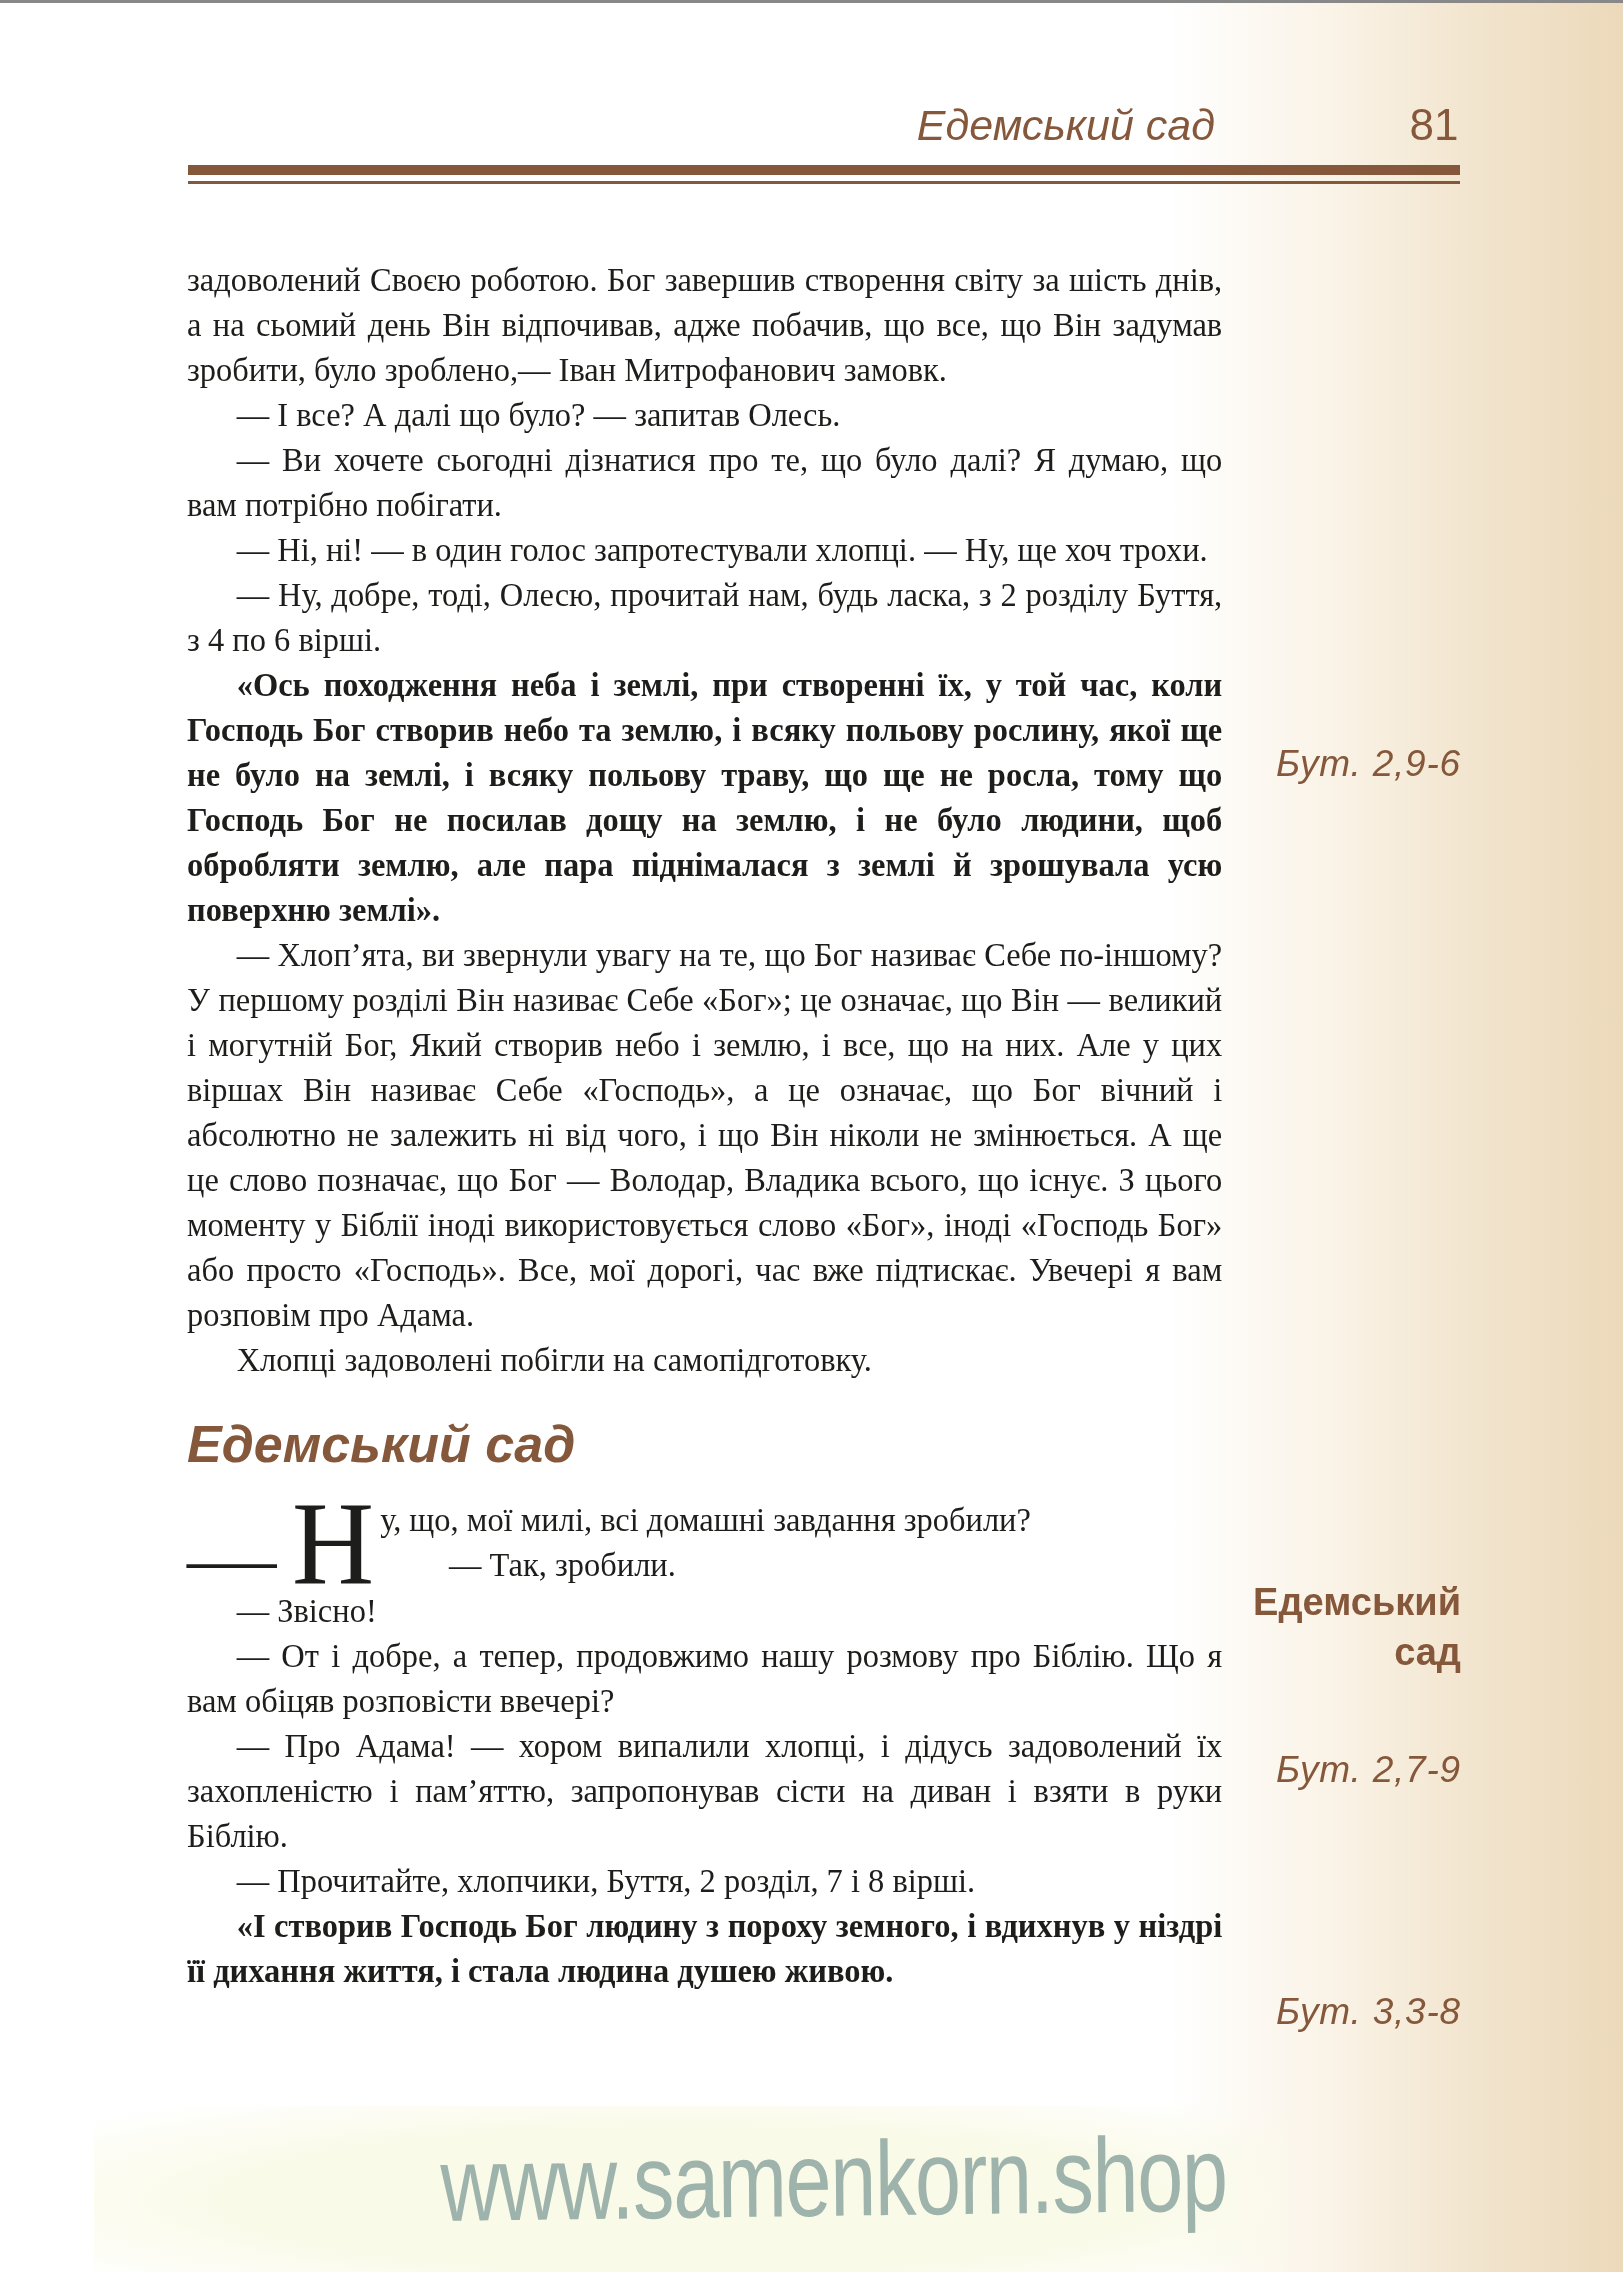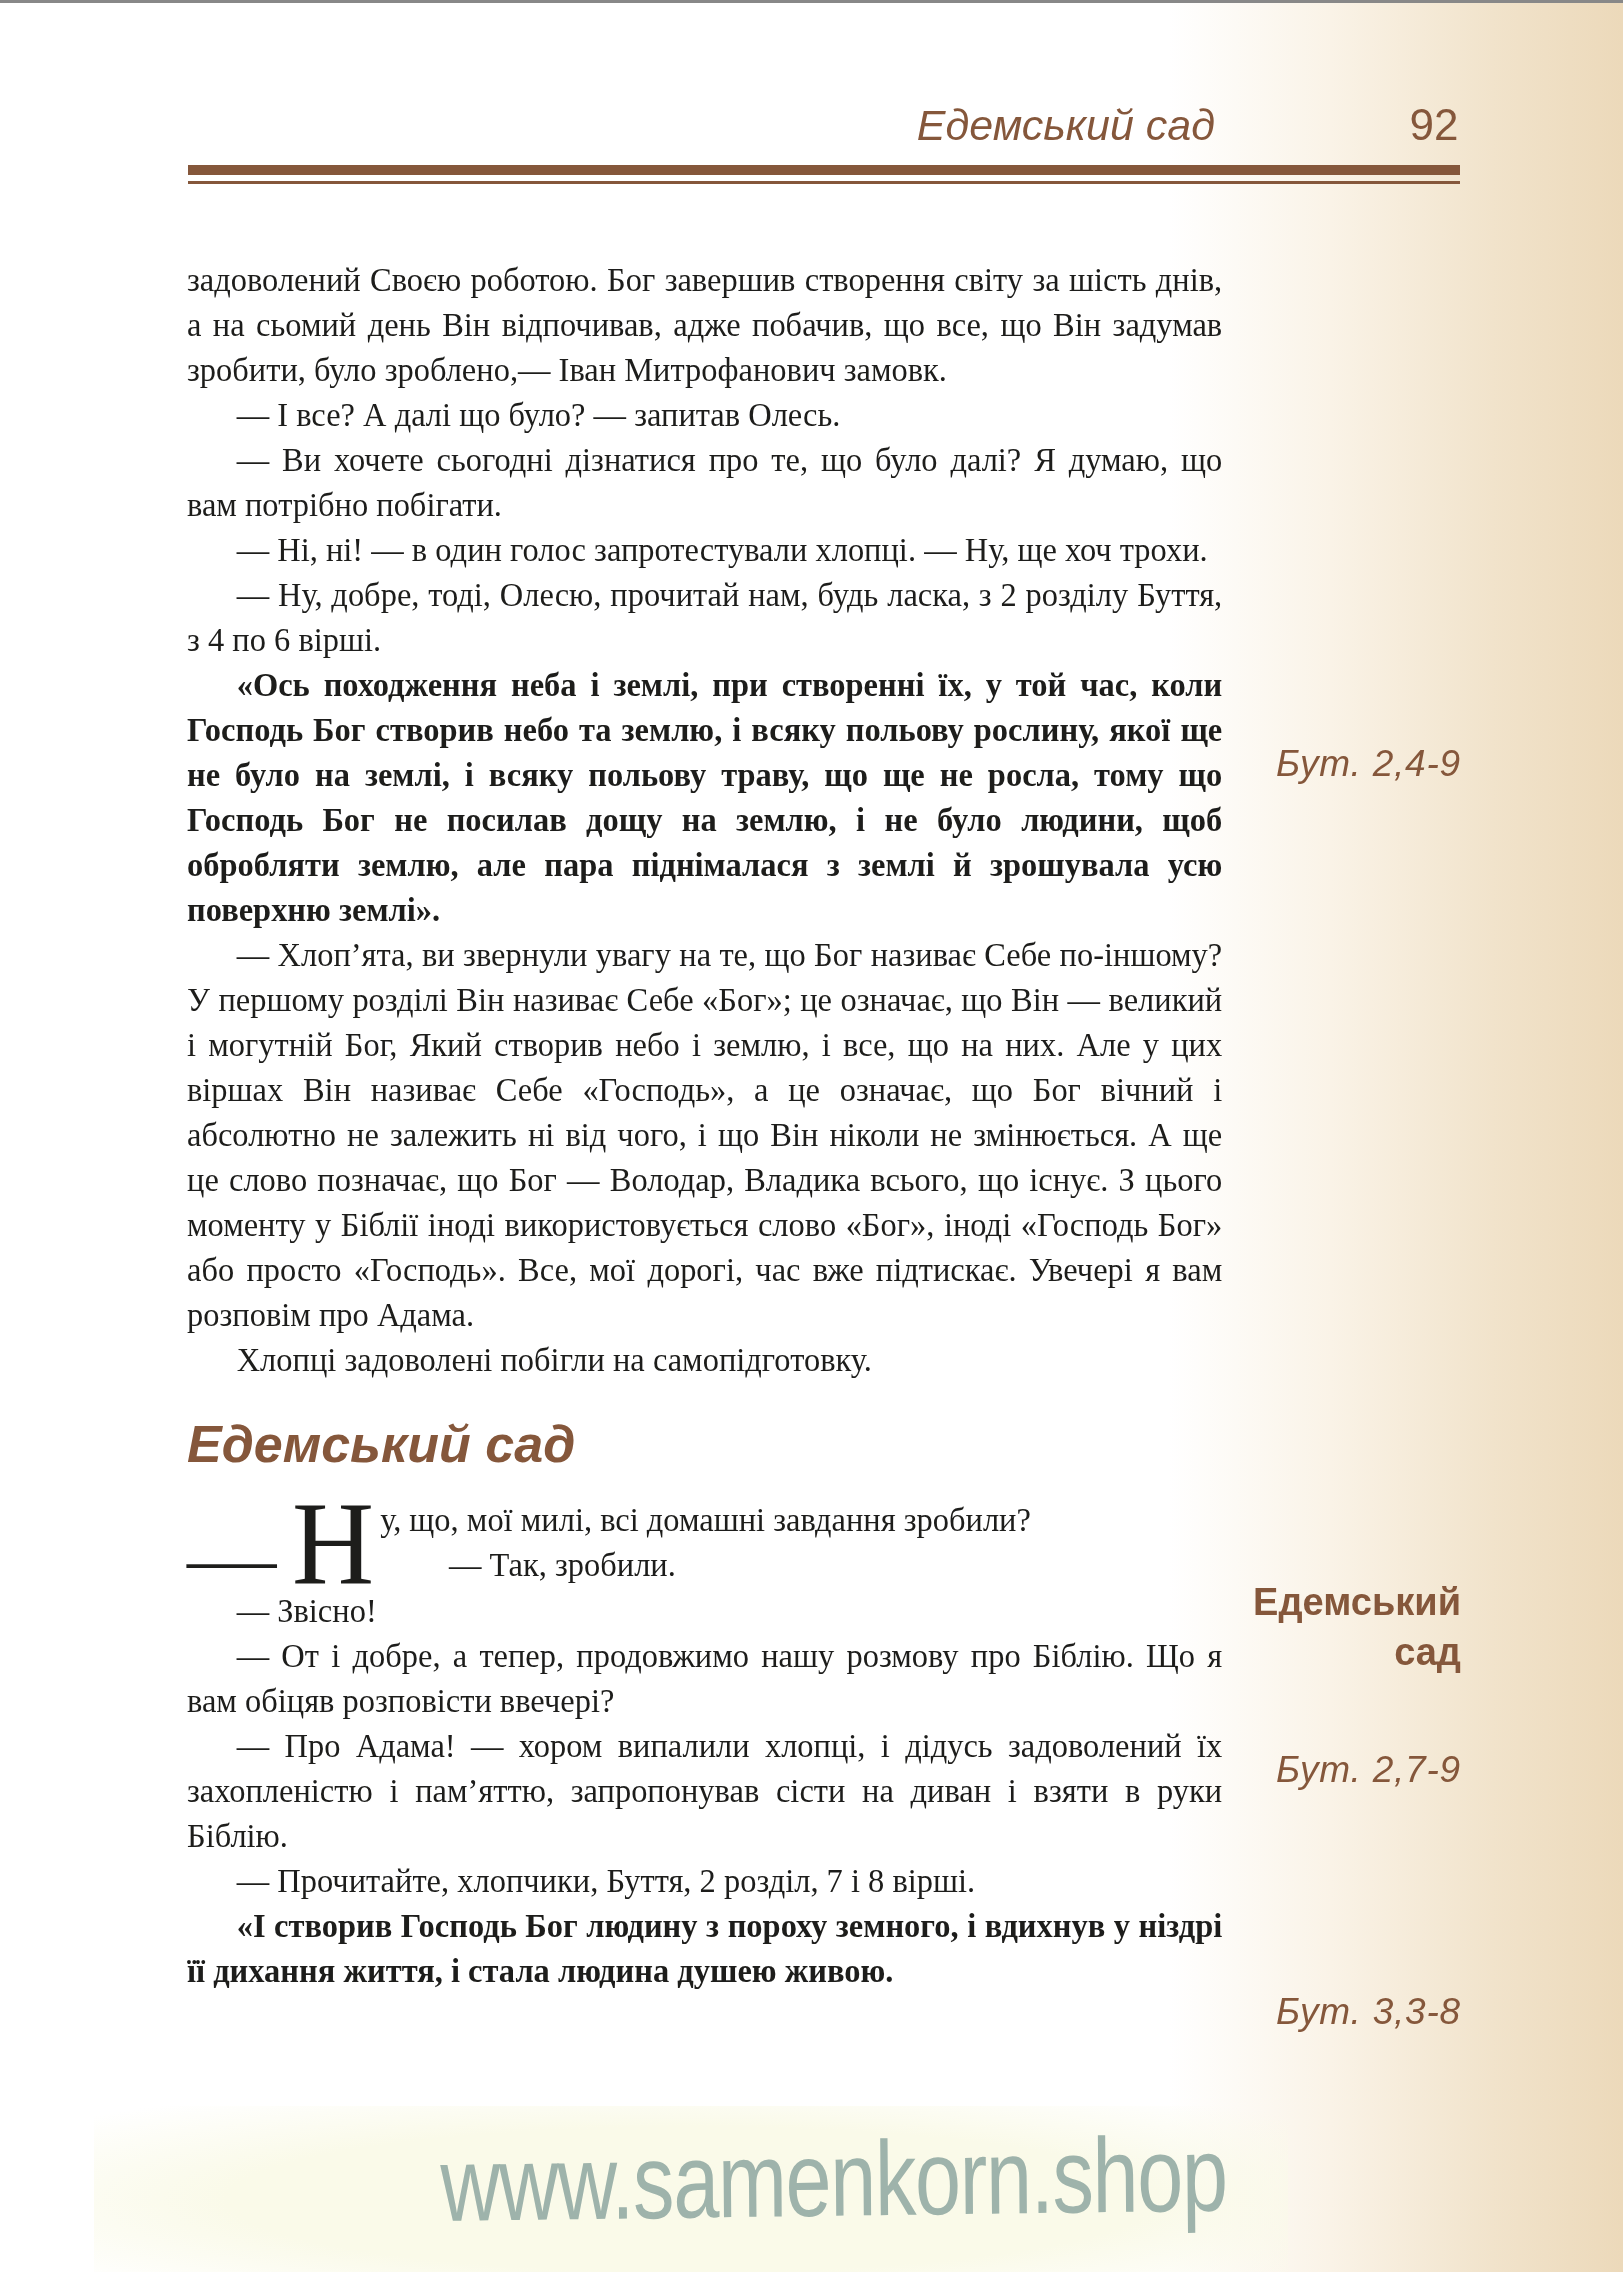--- a/index.html
+++ b/index.html
@@ -108,21 +108,21 @@
     white-space:nowrap;
   }
 </style>
 </head>
 <body>
 
 <div class="page">
 
   <div class="running-head">
     <div class="running-title">Едемський сад</div>
-    <div class="page-number">92</div>
+    <div class="page-number">81</div>
   </div>
   <div class="head-rule">
     <div class="thick"></div>
     <div class="thin"></div>
   </div>
 
   <div class="text-column">
     <div>
         <p class="para noindent">задоволений Своєю роботою. Бог завершив створення світу за шість днів, а на сьомий день Він відпочивав, адже побачив, що все, що Він задумав зробити, було зроблено,— Іван Митрофанович замовк.</p>
         <p class="para indent">— І все? А далі що було? — запитав Олесь.</p>
@@ -147,21 +147,21 @@
 
     <div>
         <p class="para indent">— Звісно!</p>
         <p class="para indent">— От і добре, а тепер, продовжимо нашу розмову про Біблію. Що я вам обіцяв розповісти ввечері?</p>
         <p class="para indent">— Про Адама! — хором випалили хлопці, і дідусь задоволений їх захопленістю і пам’яттю, запропонував сісти на диван і взяти в руки Біблію.</p>
         <p class="para indent">— Прочитайте, хлопчики, Буття, 2 розділ, 7 і 8 вірші.</p>
         <p class="para indent bold">«І створив Господь Бог людину з пороху земного, і вдихнув у ніздрі її дихання життя, і стала людина душею живою.</p>
       </div>
   </div>
 
-  <div class="margin-note ref note-1">Бут. 2,4-9</div>
+  <div class="margin-note ref note-1">Бут. 2,9-6</div>
   <div class="margin-note note-2">Едемський сад</div>
   <div class="margin-note ref note-3">Бут. 2,7-9</div>
   <div class="margin-note ref note-4">Бут. 3,3-8</div>
 
   <div class="watermark-halo"></div>
   <div class="watermark">www.samenkorn.shop</div>
 
 </div>
 
 

